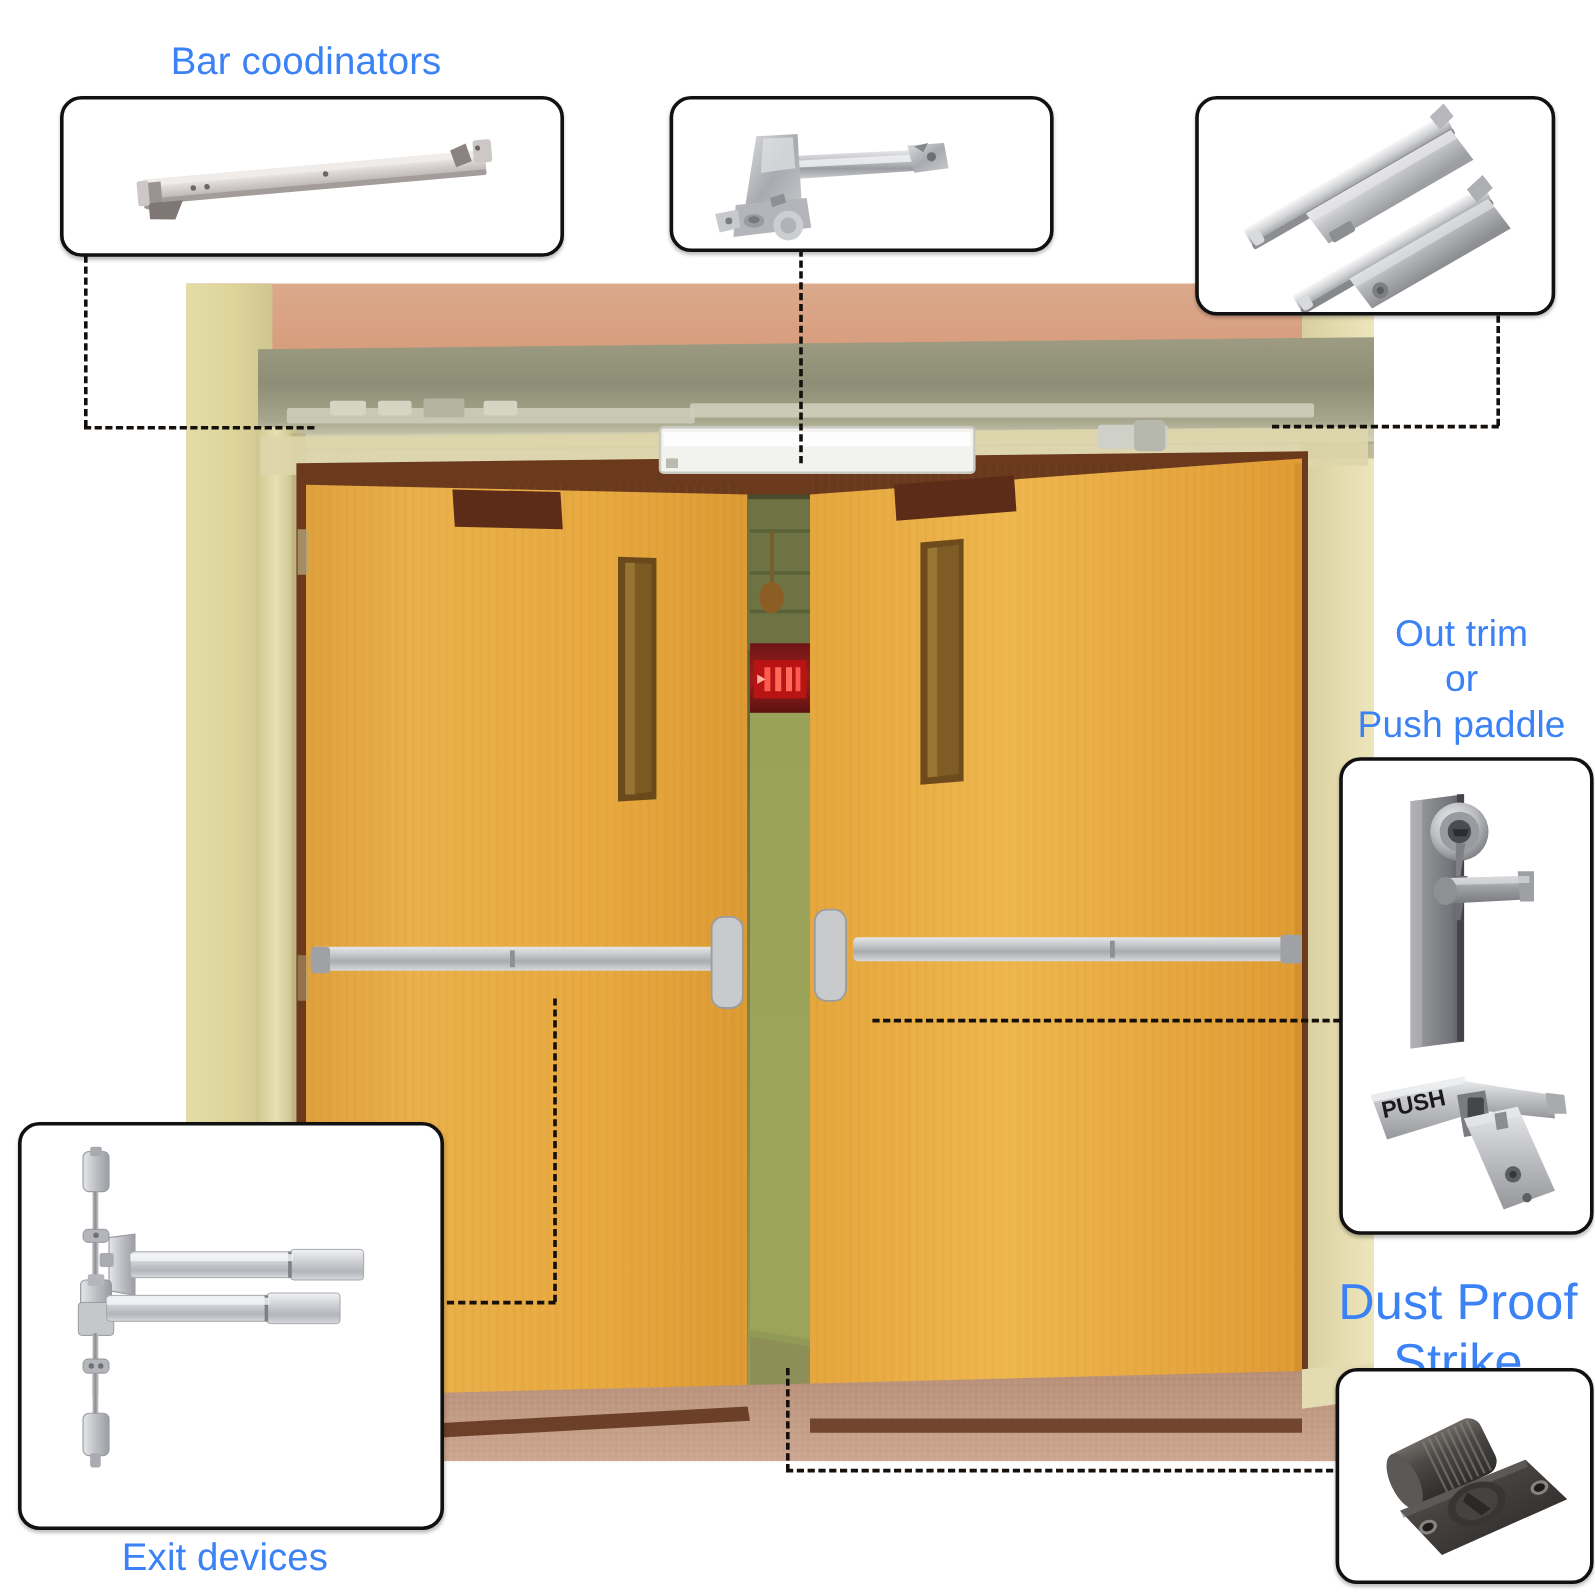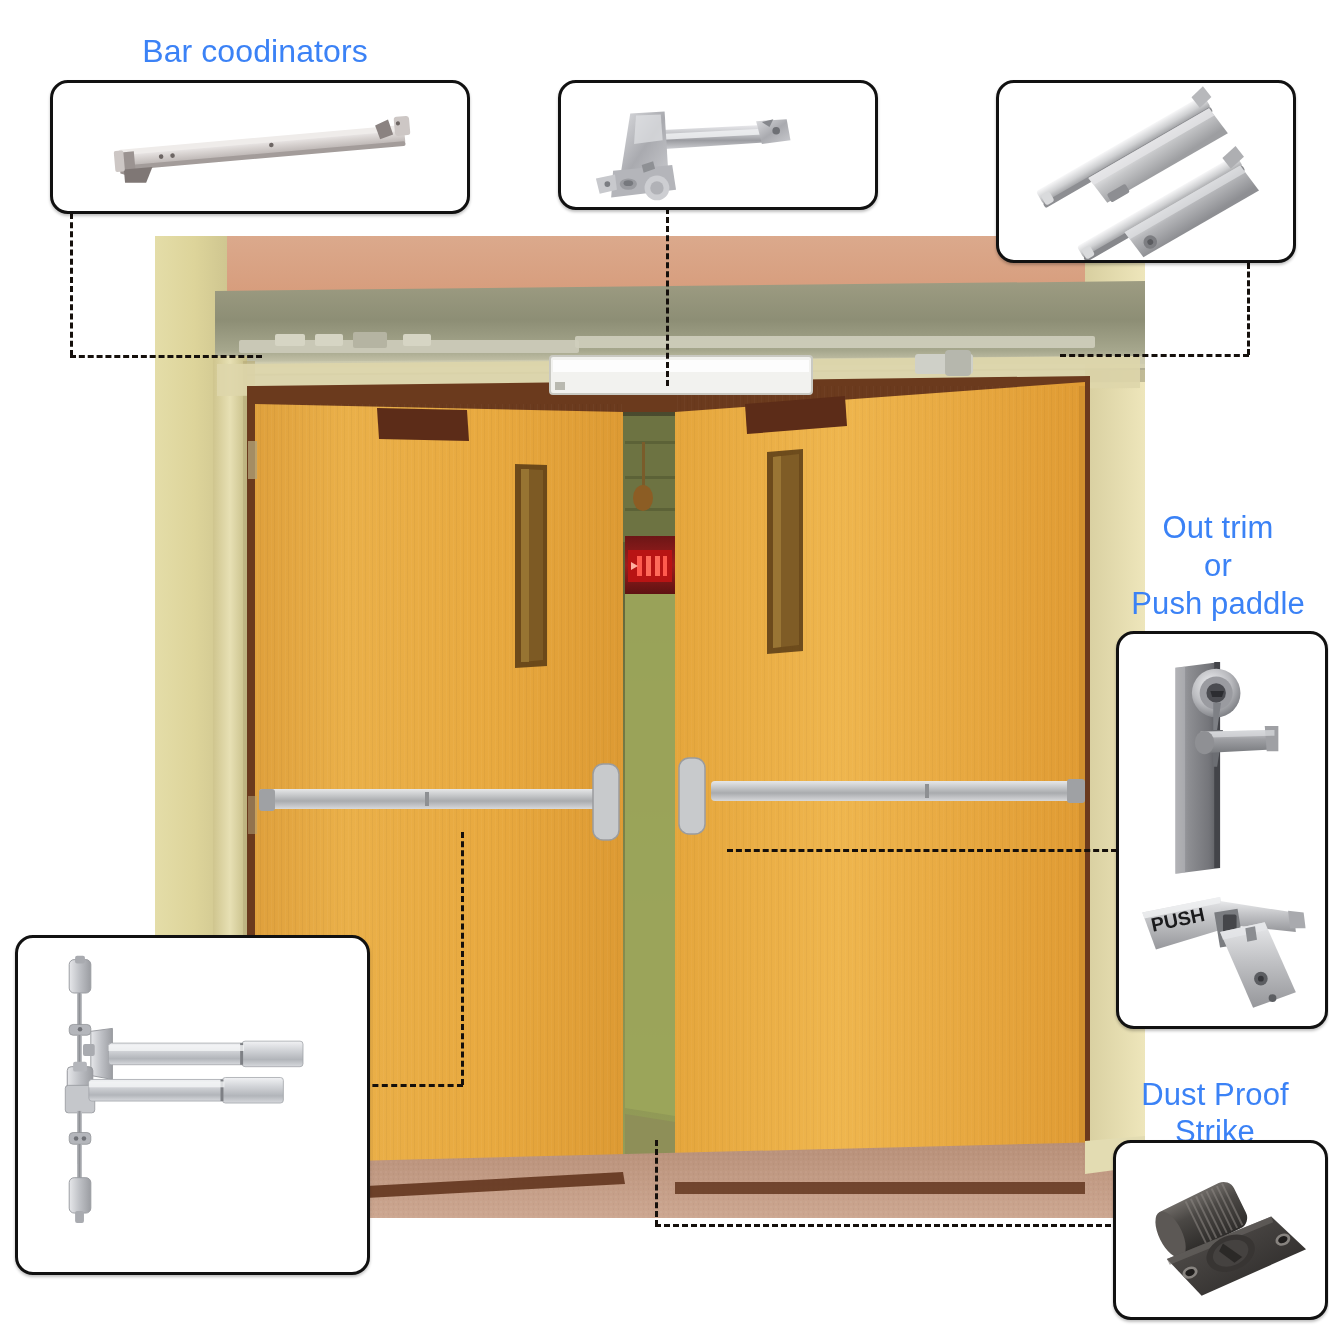--- a/index.html
+++ b/index.html
@@ -452,21 +452,21 @@
           <circle cx="146" cy="352" r="7" fill="#5c5e62"></circle>
           <circle cx="146" cy="352" r="3" fill="#37383c"></circle>
           <circle cx="158" cy="372" r="4" fill="#5c5e62"></circle>
           <path d="M 130 300 L 140 298 L 142 312 L 132 314 Z" fill="#8b8d91"></path>
         </g>
       </svg>
     </div>
   </div>
 
   <div class="callout" style="left:1102px; top:1060px; width:226px; height:266px;">
-    <div class="cap" style="top:16px; font-size:31px; line-height:1.2;">Dust Proof
+    <div class="cap" style="top:0; font-size:42px; line-height:1.2;">Dust Proof
 Strike</div>
     <div class="frame" style="left:11px; top:80px; width:215px; height:180px;">
       <svg viewBox="0 0 215 180" preserveAspectRatio="xMidYMid meet" aria-hidden="true">
         <defs>
           <linearGradient id="dpsBody" x1="0" y1="0" x2="0" y2="1">
             <stop offset="0" stop-color="#6e6a66"></stop>
             <stop offset="0.35" stop-color="#4b4845"></stop>
             <stop offset="1" stop-color="#2e2c2a"></stop>
           </linearGradient>
           <linearGradient id="dpsPlate" x1="0" y1="0" x2="1" y2="1">
@@ -566,15 +566,16 @@
 
         <rect x="52" y="198" width="22" height="12" rx="4" fill="#b4b6bb" stroke="#909297" stroke-width="0.8"></rect>
         <circle cx="59" cy="204" r="2.3" fill="#6f7176"></circle>
         <circle cx="67" cy="204" r="2.3" fill="#6f7176"></circle>
         <rect x="60" y="210" width="5" height="36" fill="url(#edRod)"></rect>
 
         <rect x="52" y="244" width="22" height="36" rx="5" fill="url(#edCase)" stroke="#9a9ca1" stroke-width="1"></rect>
         <rect x="58" y="278" width="9" height="12" rx="2" fill="#a9abb0"></rect>
       </svg>
     </div>
+    <div class="cap" style="top:350px; left:0; width:355px; font-size:32px;">Exit devices</div>
   </div>
 
 </div>
 
 </body></html>

